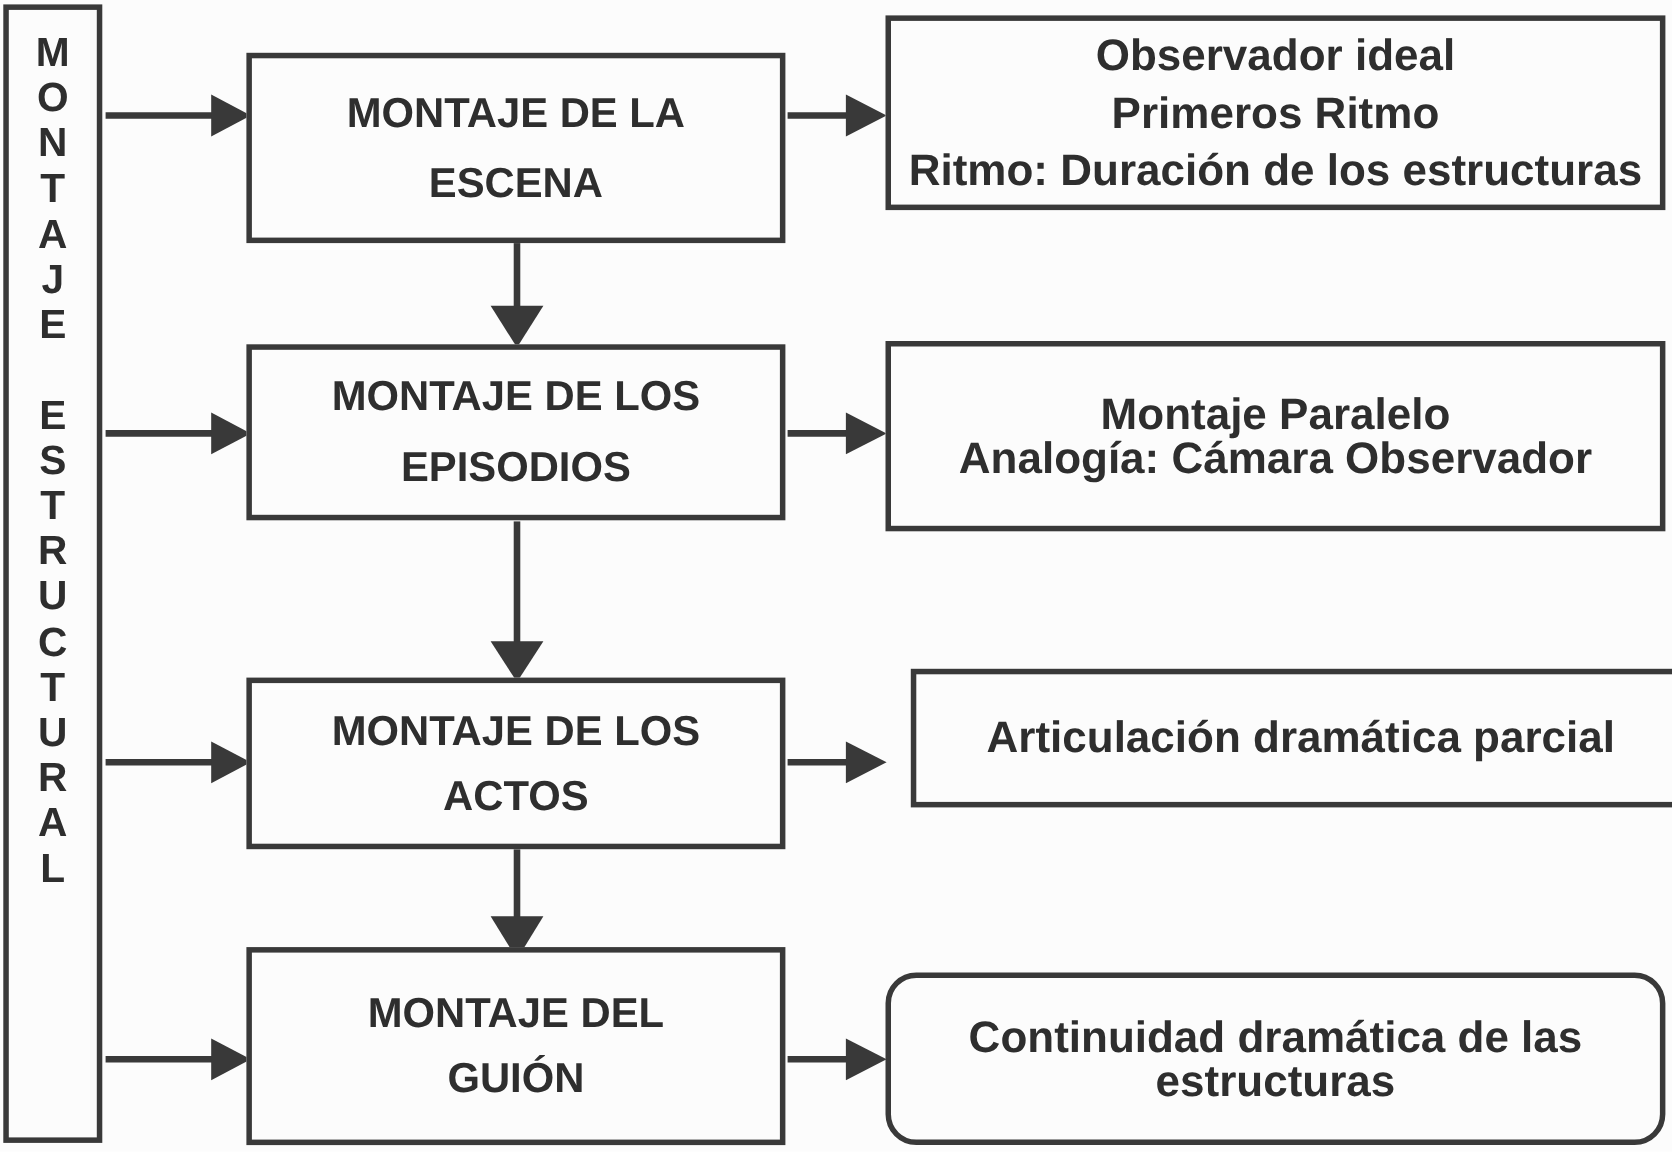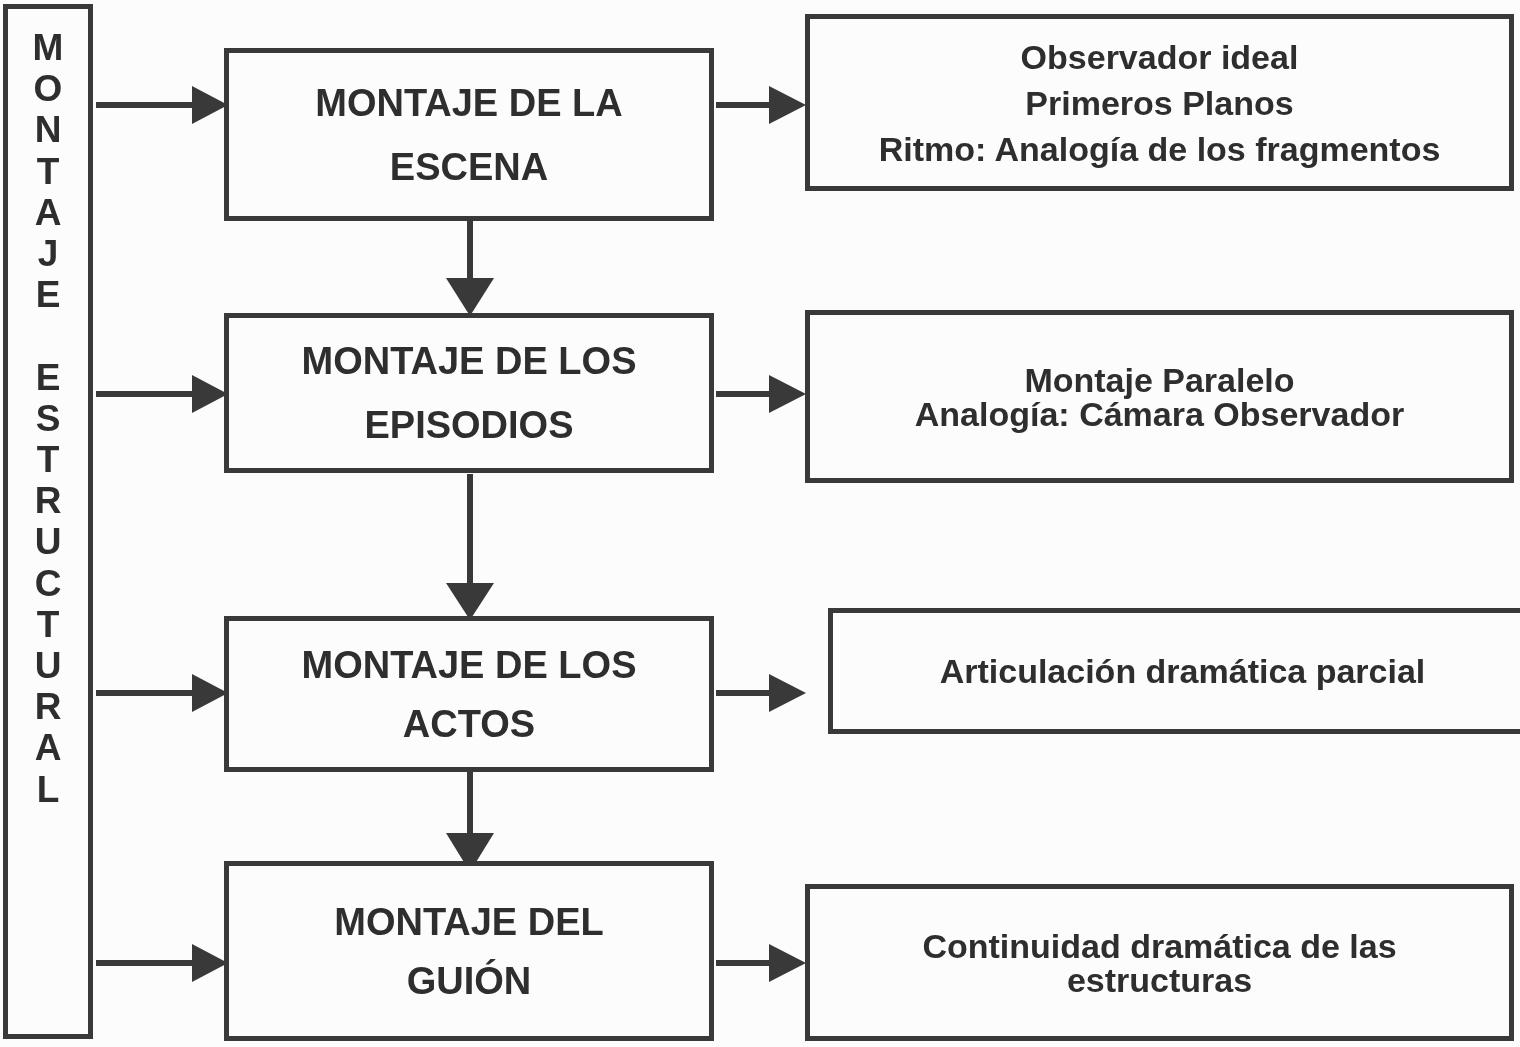--- a/index.html
+++ b/index.html
@@ -67,31 +67,31 @@
   #stage-2 { top: 313px; height: 160px; }
   #stage-3 { top: 616px; height: 156px; }
   #stage-4 { top: 861px; height: 180px; }
 
   
   .detail {
     left: 805px;
     width: 709px;
   }
   .detail .line {
-    font-size: 34px;
+    font-size: 40px;
     line-height: 1.0;
     white-space: nowrap;
   }
   .detail.spaced .line + .line { margin-top: 12px; }
   .detail.airy   .line + .line { }
 
   #detail-1 { top: 14px;  height: 177px; }
   #detail-2 { top: 310px; height: 173px; }
   #detail-3 { top: 608px; height: 126px; margin-left: 23px; }
-  #detail-4 { top: 884px; height: 157px; }
+  #detail-4 { top: 884px; height: 157px; border-radius: 28px; }
 
   
   #connectors {
     position: absolute;
     left: 0; top: 0;
     width: 1520px;
     height: 1047px;
     pointer-events: none;
   }
 </style>
@@ -182,22 +182,22 @@
     <span class="line">ACTOS</span>
   </div>
 
   <div class="box stage tight" id="stage-4">
     <span class="line">MONTAJE DEL</span>
     <span class="line">GUIÓN</span>
   </div>
 
   <div class="box detail spaced" id="detail-1">
     <span class="line">Observador ideal</span>
-    <span class="line">Primeros Planos</span>
-    <span class="line">Ritmo: Analogía de los fragmentos</span>
+    <span class="line">Primeros Ritmo</span>
+    <span class="line">Ritmo: Duración de los estructuras</span>
   </div>
 
   <div class="box detail airy" id="detail-2">
     <span class="line">Montaje Paralelo</span>
     <span class="line">Analogía: Cámara Observador</span>
   </div>
 
   <div class="box detail" id="detail-3">
     <span class="line">Articulación dramática parcial</span>
   </div>

